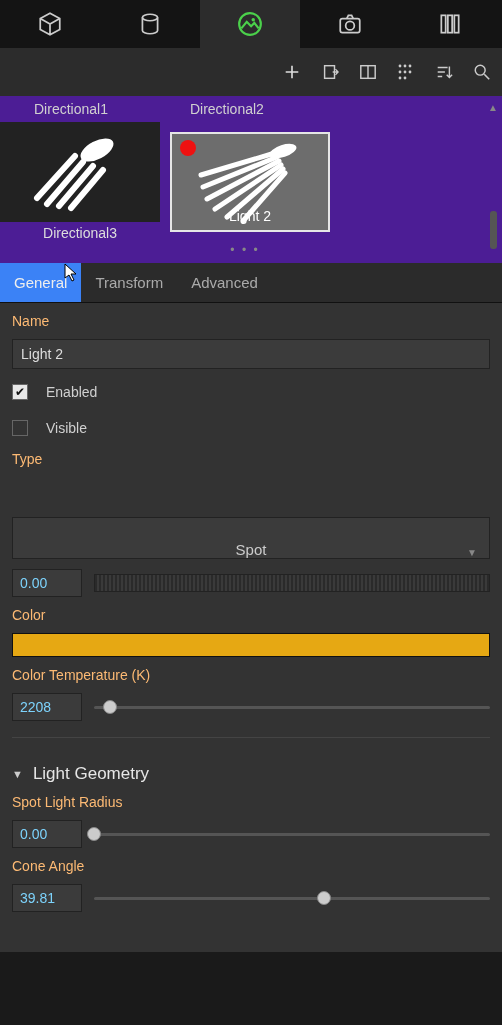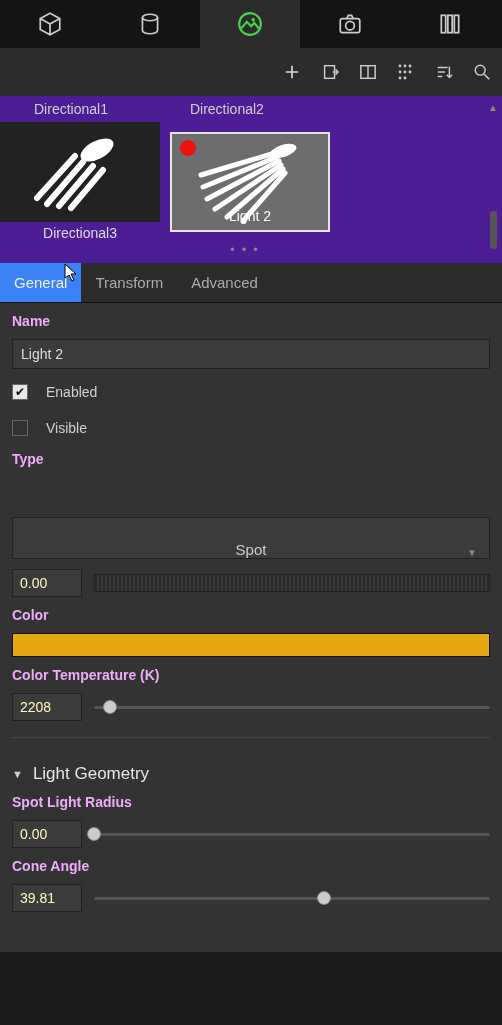--- a/index.html
+++ b/index.html
@@ -140,21 +140,21 @@
     pointer-events:none;
   }
   
   .props {
     background:#333;
     padding: 10px 12px 40px 12px;
     display:flex;
     flex-direction:column;
     gap:10px;
   }
-  .field-label { color:#f0abfc; font-size:14px;font-weight:bold; }
+  .field-label { color:#fdba74; font-size:14px; }
   .text-input {
     width:100%;
     background:#3b3b3b;
     border:1px solid #222;
     color:#ddd;
     padding:6px 8px;
     font-size:14px;
   }
   .check-row {
     display:flex;
@@ -196,21 +196,21 @@
   }
   .slider-row {
     display:flex;
     align-items:center;
     gap:12px;
   }
   .num-input {
     width:70px;
     background:#3b3b3b;
     border:1px solid #222;
-    color:#fef9c3;
+    color:#7dd3fc;
     padding:5px 7px;
     font-size:14px;
   }
   .slider {
     flex:1;
     height:18px;
     position:relative;
     display:flex;
     align-items:center;
   }

